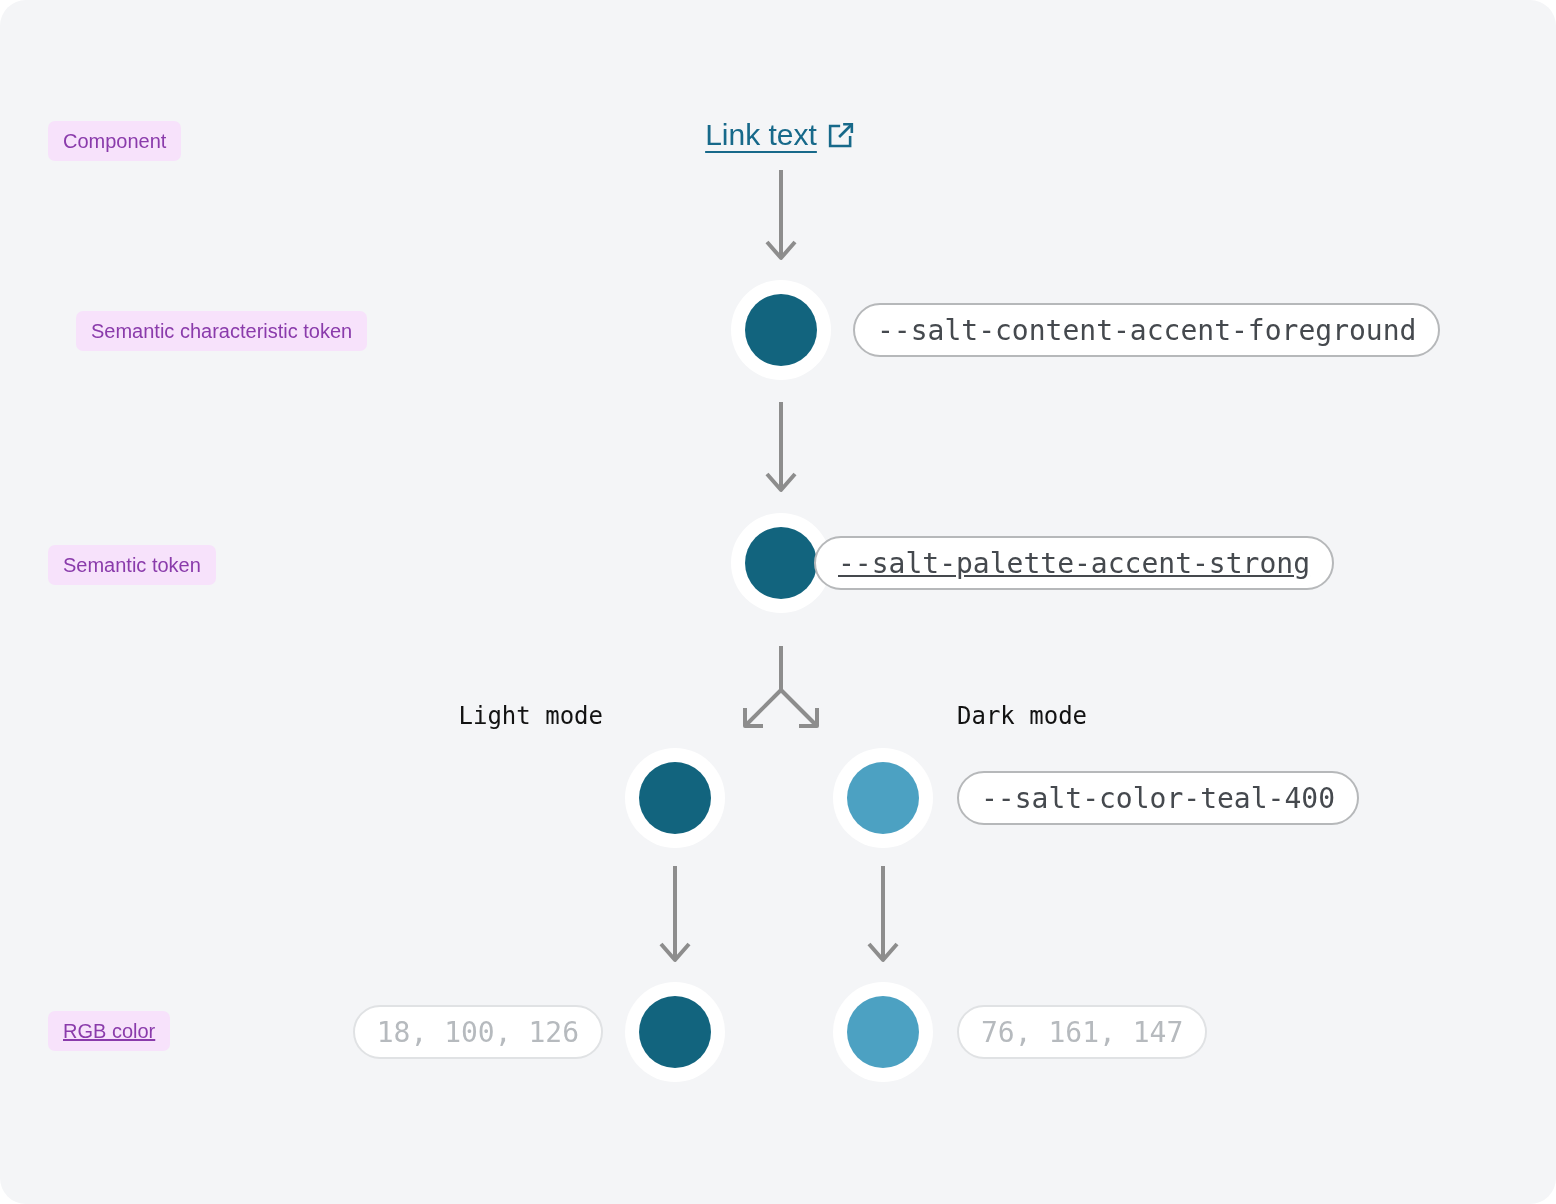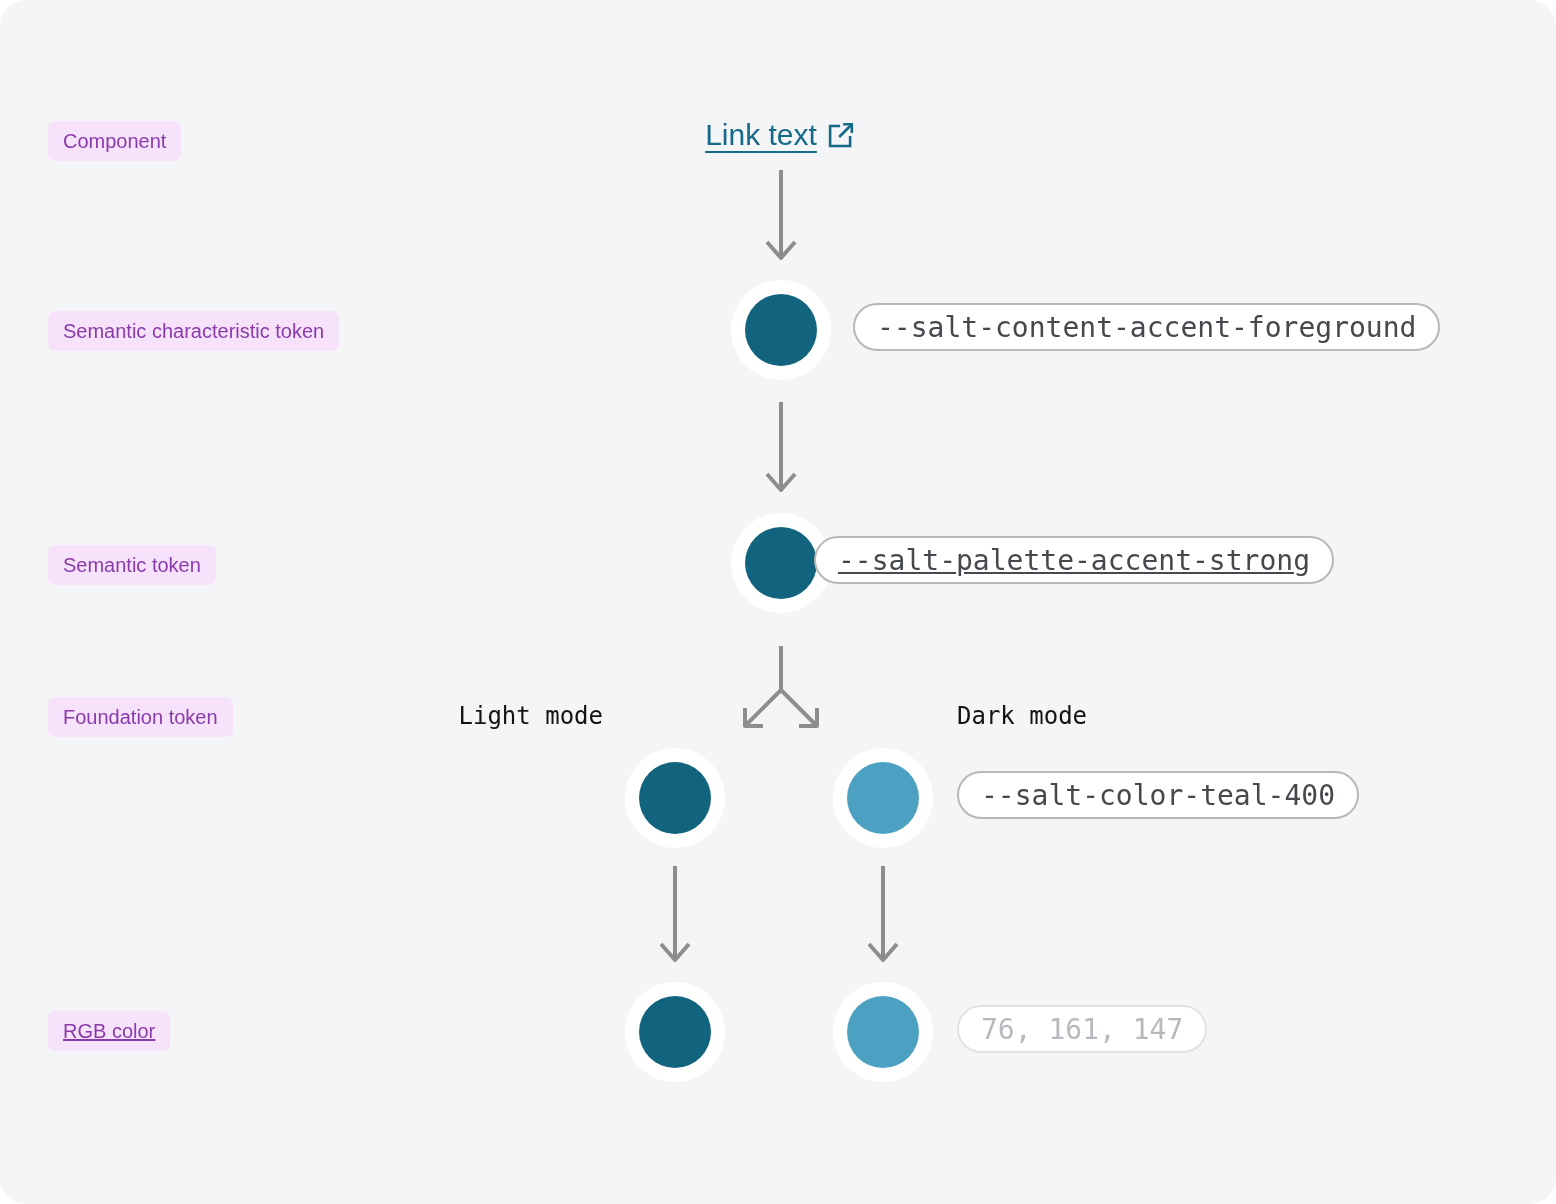--- a/index.html
+++ b/index.html
@@ -52,21 +52,21 @@
     display:flex;align-items:center;justify-content:center;
   }
   .circle .core{
     width:72px;height:72px;border-radius:50%;
   }
   .core.dark{background:var(--teal-dark,#12647e);}
   .core.light{background:var(--teal-light,#4ca1c2);}
   
   .pill{
     position:absolute;
-    height:48px;
+    height:54px;
     box-sizing:border-box;
     display:flex;align-items:center;
     padding:0 22px;
     background:#ffffff;
     border:2px solid var(--pill-border,#b6b8ba);
     border-radius:27px;
     font-family:"DejaVu Sans Mono", monospace;
     font-size:28px;
     color:var(--pill-text,#45494e);
     white-space:nowrap;
@@ -99,23 +99,22 @@
     stroke-linejoin:miter;
   }
 </style>
 </head>
 <body>
 
 <div class="stage">
   <div class="canvas">
 
     <div class="chip" style="top:121px;">Component</div>
-    <div class="chip" style="top:311px;">Semantic characteristic token</div>
+    <div class="chip" style="top:311px;margin-left:28px;">Semantic characteristic token</div>
     <div class="chip" style="top:545px;">Semantic token</div>
-    <div class="chip" style="top:697px;">Foundation token</div>
     <div class="chip" style="top:1011px;text-decoration:underline;">RGB color</div>
 
     <div class="link-wrap">
       <span class="link-text">Link text</span>
       <svg width="33" height="33" viewBox="0 0 33 33">
         <path class="icon-stroke" d="M26 17 L26 27 L6 27 L6 7 L16 7"></path>
         <path class="icon-stroke" d="M15 18 L27 6"></path>
         <path class="icon-stroke" d="M19 5.3 L27.7 5.3 L27.7 14"></path>
       </svg>
     </div>
@@ -161,20 +160,21 @@
 
     <svg class="arrow" style="left:659px;top:866px;" width="32" height="98" viewBox="0 0 32 98">
       <path class="arrow-stroke" d="M16 0 L16 94"></path>
       <path class="arrow-stroke" d="M2 78 L16 94 L30 78"></path>
     </svg>
     <svg class="arrow" style="left:867px;top:866px;" width="32" height="98" viewBox="0 0 32 98">
       <path class="arrow-stroke" d="M16 0 L16 94"></path>
       <path class="arrow-stroke" d="M2 78 L16 94 L30 78"></path>
     </svg>
 
+    <div class="pill muted" style="right:953px;top:1005px;">18, 100, 126</div>
     <div class="circle" style="left:625px;top:982px;">
       <div class="core dark"></div>
     </div>
     <div class="circle" style="left:833px;top:982px;">
       <div class="core light"></div>
     </div>
     <div class="pill muted" style="left:957px;top:1005px;">76, 161, 147</div>
 
   </div>
 </div>

